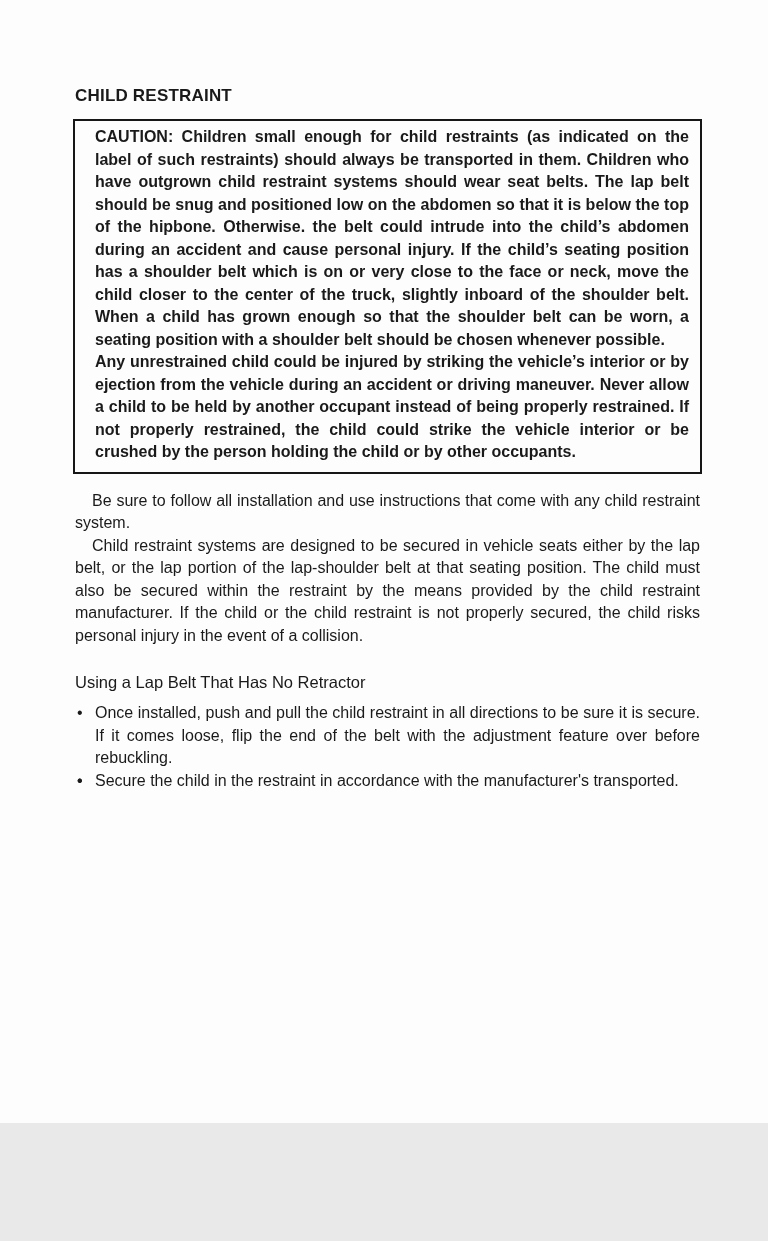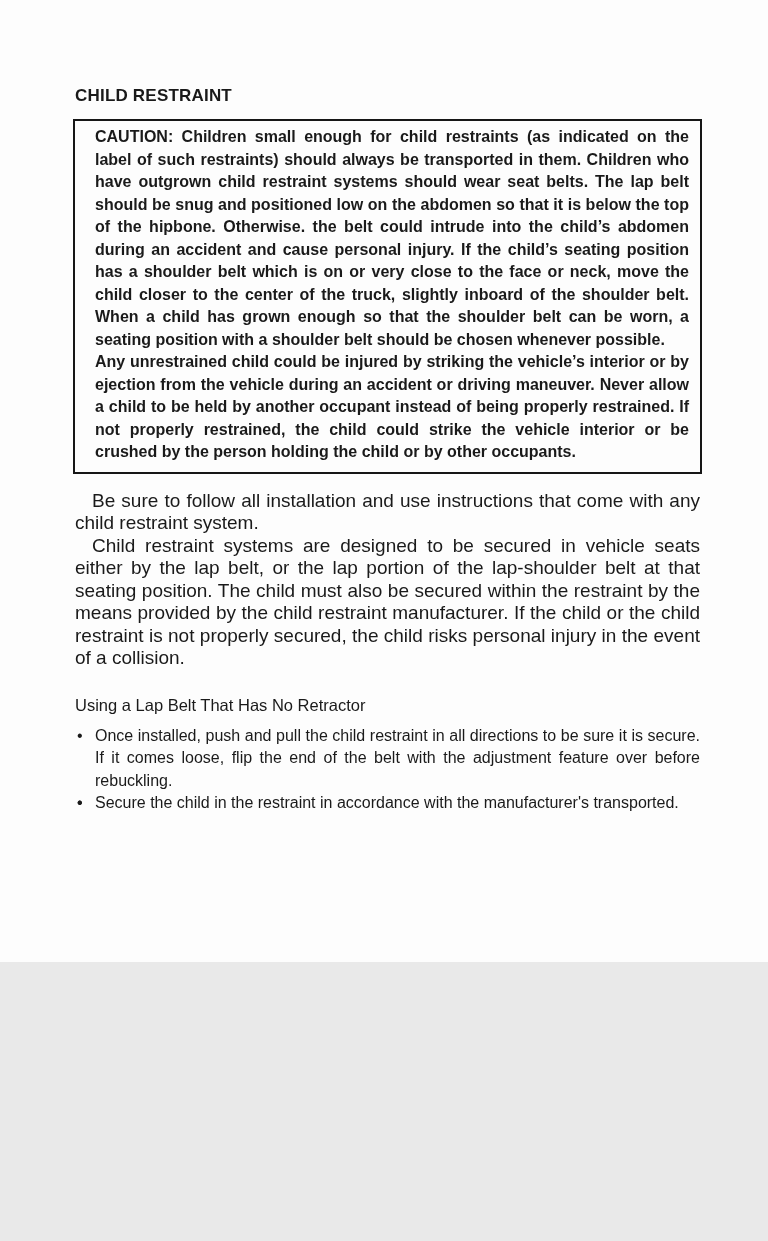--- a/index.html
+++ b/index.html
@@ -3,21 +3,21 @@
 <meta charset="utf-8">
 <style>
   html, body {
     margin: 0;
     padding: 0;
     background: #e9e9e9;
   }
   .page {
     position: relative;
     width: 768px;
-    height: 962px;
+    height: 1123px;
     background: #fdfdfd;
     color: #1a1a1a;
     font-family: "Liberation Sans", sans-serif;
     overflow: hidden;
     margin: 0 auto;
   }
   .content {
     position: absolute;
     left: 75px;
     top: 86px;
@@ -38,21 +38,21 @@
   }
   .caution-box p {
     margin: 0;
     font-size: 16px;
     font-weight: bold;
     line-height: 22.5px;
     text-align: justify;
   }
   .body-para {
     margin: 0;
-    font-size: 19px;
+    font-size: 16px;
     line-height: 22.5px;
     text-align: justify;
     text-indent: 17px;
   }
   .body-para.first {
     margin-top: 16px;
   }
   .section-heading {
     font-size: 16.5px;
     font-weight: normal;

